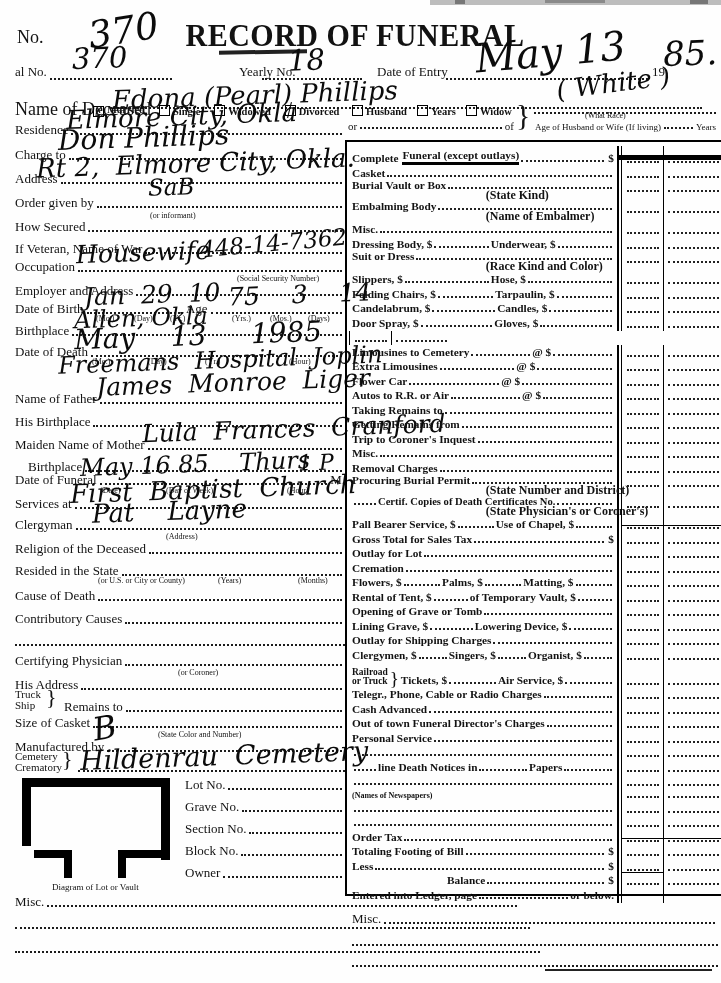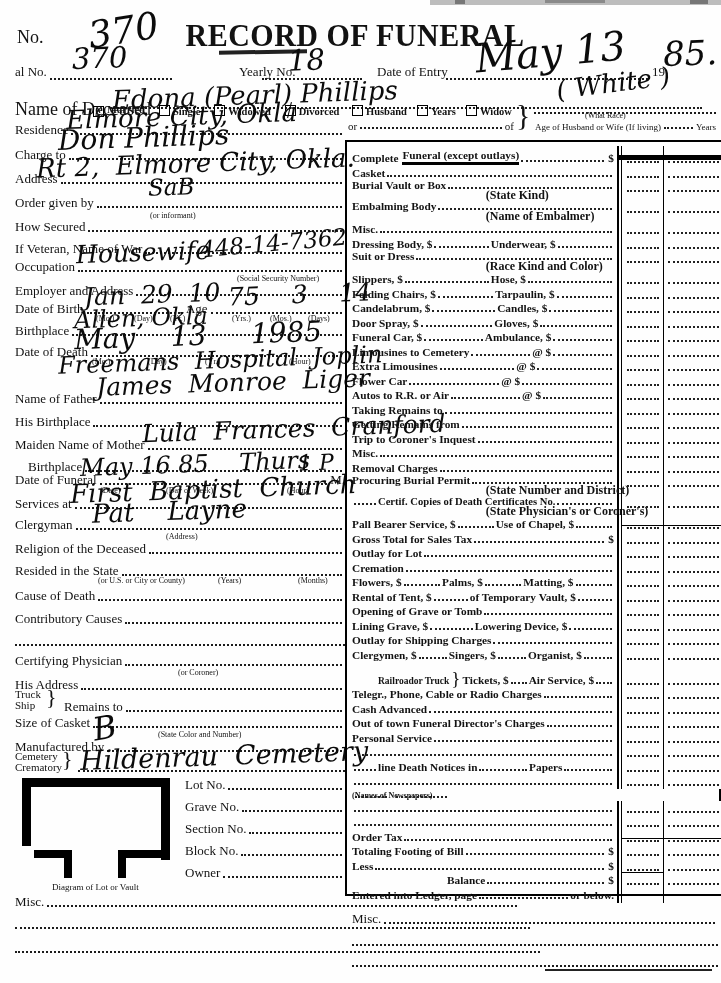--- a/index.html
+++ b/index.html
@@ -23,21 +23,21 @@
   .title{position:absolute;text-align:center;font-size:30px;font-weight:bold;
          transform:scaleY(1.08);letter-spacing:.5px;}
   
   #panel{position:absolute;left:345px;top:140px;width:376px;height:756px;
          border:2px solid #000;border-right:none;box-sizing:border-box;
          display:flex;flex-direction:column;}
   .crow{display:flex;align-items:stretch;flex:none;height:14.5px;}
   .crow.h1{height:20px;}
   .crow.hs{height:21px;}
   .crow.hb{height:25px;}
-  .crow.hm{height:12px;flex-direction:column;}
+  .crow.hm{height:12px;}
   .citem{flex:1;display:flex;align-items:flex-end;position:relative;min-width:0;
          padding:0 3px 1px 5px;font-weight:bold;font-size:11.3px;line-height:1.05;
          border-right:2px solid #000;}
   .crow.hs .citem{padding-bottom:10px;}
   .citem span{white-space:nowrap;}
   .cd{flex:1;min-width:6px;border-bottom:2px dotted #222;margin:0 2px 3px;height:0;}
   .clead{width:22px;flex:none;border-bottom:2px dotted #222;margin:0 2px 3px;height:0;}
   .cds{margin-left:2px;}
   .cu{border-bottom:3.5px solid #000;}
   .csub{position:absolute;left:44%;bottom:0;font-size:12px;font-weight:bold;padding-left:20px;}
@@ -46,21 +46,21 @@
   .crow.tight .citem{font-size:10.6px;}
   .camt{width:99px;flex:none;position:relative;border-left:1.5px solid #000;margin-left:2px;}
   .camt::before{content:'';position:absolute;left:41px;top:0;bottom:0;border-left:1.5px solid #000;}
   .camt .d{position:absolute;bottom:3px;border-bottom:2px dotted #222;height:0;}
   .crow.hs .camt .d{bottom:10px;}
   .camt .da{left:5px;width:32px;}
   .camt .db{left:46px;right:2px;}
   .camt .bar{position:absolute;left:-4px;right:-2px;top:45%;height:5px;background:#000;}
   .camt.line .ln{position:absolute;left:0;right:-2px;top:55%;border-top:1.5px solid #000;}
   .camt.short .ln{position:absolute;left:0;width:41px;bottom:1px;border-top:1.5px solid #000;}
-  .bg{display:flex;flex-direction:row;font-size:9.5px;line-height:1;font-weight:bold;margin-left:26px;}
+  .bg{display:flex;flex-direction:column;font-size:9.5px;line-height:1;font-weight:bold;}
   .br{font-size:19px;font-weight:normal;margin:0 2px;line-height:.8;}
   .blk{position:absolute;background:#000;}
   .cap{position:absolute;font-size:9px;}
 </style>
 </head>
 <body>
 
 <div class="page">
 
   <div class="ab" style="left:430px;top:0;width:291px;height:5px;background:#bdbdbd;"></div>
@@ -466,26 +466,20 @@
             <span class="cd"></span>
             <span>Gloves, $</span>
             <span class="cd"></span>
           </div>
           <div class="camt">
             <i class="d da"></i>
             <i class="d db"></i>
           </div>
         </div>
         <div class="crow">
-          <div class="citem">
-            <span>Funeral Car, $</span>
-            <span class="cd"></span>
-            <span>Ambulance, $</span>
-            <span class="cd"></span>
-          </div>
           <div class="camt">
             <i class="d da"></i>
             <i class="d db"></i>
           </div>
         </div>
         <div class="crow">
           <div class="citem">
             <span>Limousines to Cemetery</span>
             <span class="cd"></span>
             <span>@ $</span>

